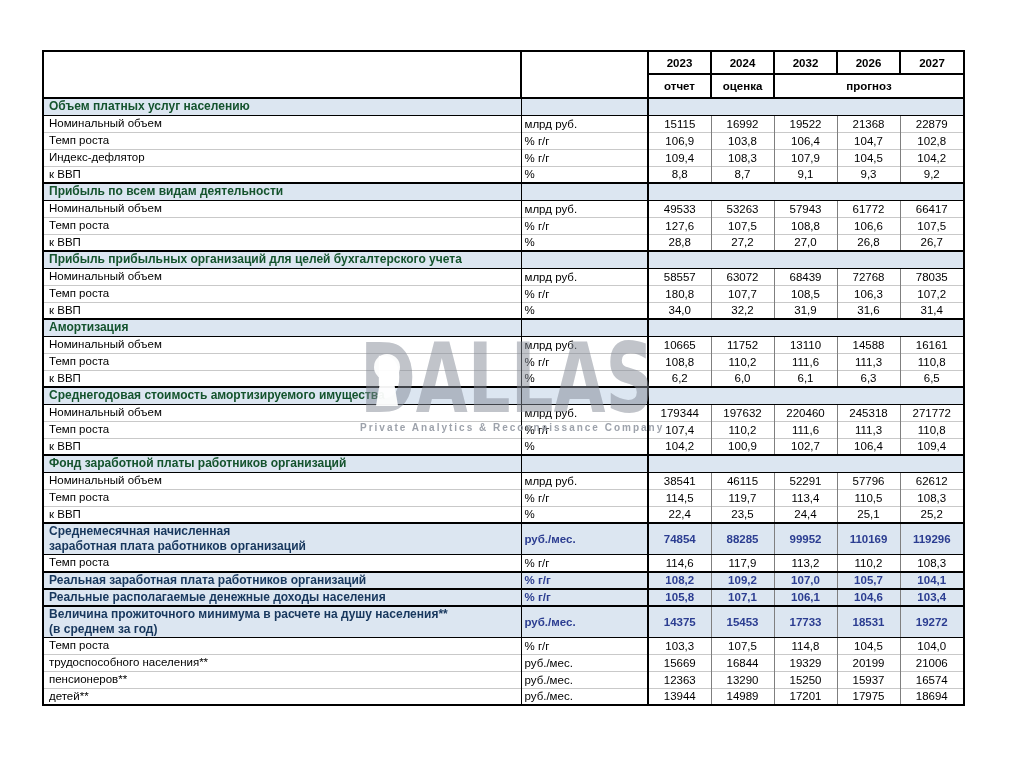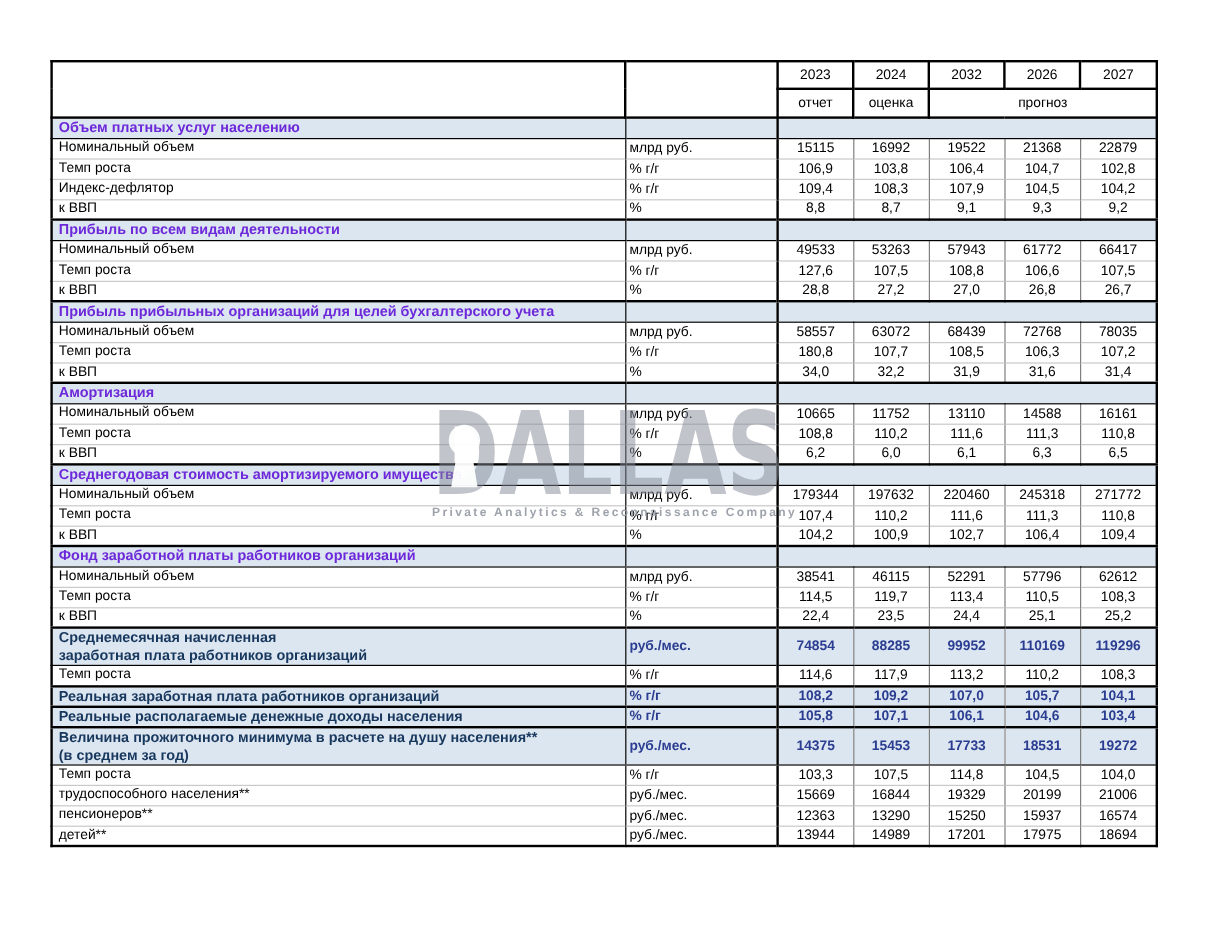--- a/index.html
+++ b/index.html
@@ -27,21 +27,21 @@
     white-space: nowrap;
     padding: 0 3px;
     vertical-align: middle;
   }
 
   
   thead tr.h1 { height: 23px; }
   thead tr.h2 { height: 24px; }
   thead th {
     border: 2px solid #000;
-    font-weight: normal;
+    font-weight: bold;
     font-size: 12px;
     background: #fff;
     margin-left: 37px;
   }
   thead th.thin-l { border-left: 1px solid #000; }
   thead td.corner { border: 2px solid #000; background: #fff; }
 
   
   tbody tr { height: 17px; }
   tbody tr.double { height: 28px; }
@@ -51,21 +51,21 @@
   tbody td.unit { text-align: left; border-left: 1px solid #000; color: #000; }
   tbody td.val { text-align: center; border-left: 1px solid #7f7f7f; color: #000; }
   tbody td.v0 { border-left: 2px solid #000; }
 
   
   tbody tr.section td {
     background: #dce6f1;
     border-top: 2px solid #000;
     border-bottom: 1px solid #000;
   }
-  tbody tr.section td.lbl div { color: #6d28d9; font-weight: bold; font-size: 12px; }
+  tbody tr.section td.lbl div { color: #14532d; font-weight: bold; font-size: 12px; }
   tbody tr.section td.band { border-left: 2px solid #000; }
 
   
   tbody tr.highlight td {
     background: #dce6f1;
     border-top: 2px solid #000;
     border-bottom: 1px solid #000;
   }
   tbody tr.highlight td.lbl div { color: #17375d; font-weight: bold; font-size: 12px; }
   tbody tr.highlight td.unit { color: #2b3d91; font-weight: bold; }

